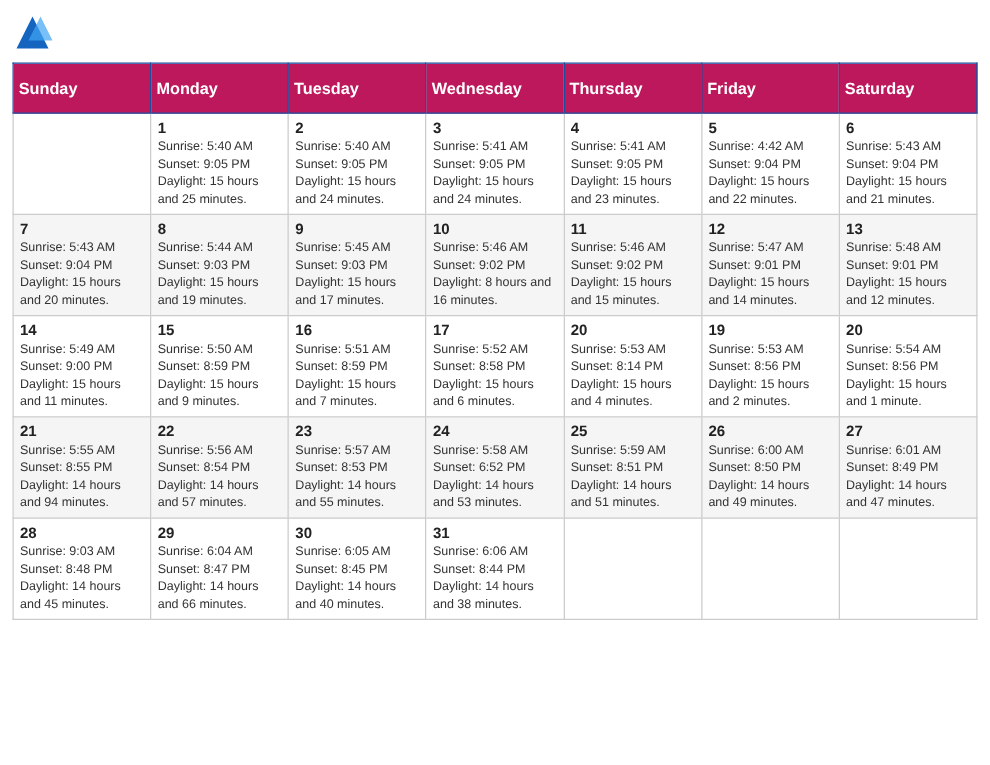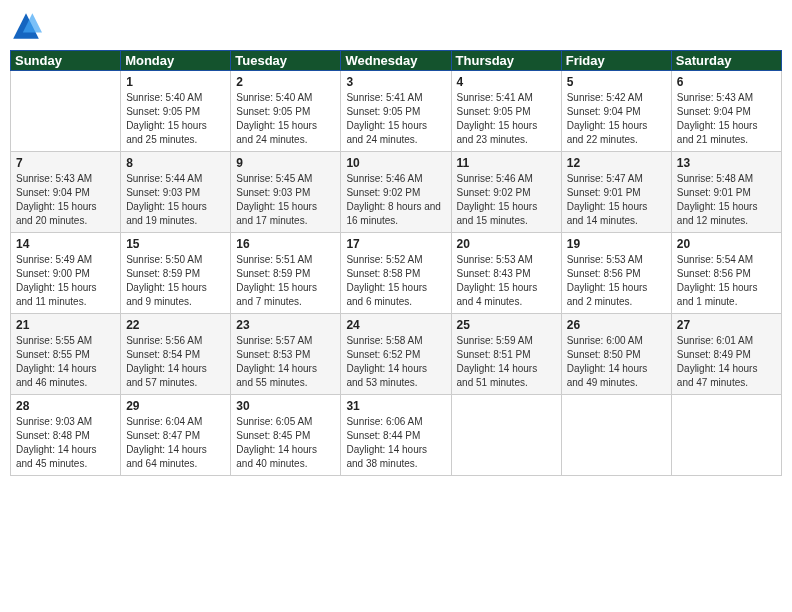--- a/index.html
+++ b/index.html
@@ -52,25 +52,25 @@
     .location {
       font-size: 15px;
       color: #333;
     }
     .calendar {
       width: 100%;
       border-collapse: collapse;
       border: 1px solid #ccc;
     }
     .calendar thead tr th {
-      background: #14532d;
+      background: #be185d;
       color: #fff;
       font-size: 13px;
       font-weight: bold;
-      padding: 2px 4px;
+      padding: 12px 4px;
       text-align: left;
       border: 1px solid #1a4fa0;
     }
     .calendar tbody tr td {
       border: 1px solid #ccc;
       vertical-align: top;
       padding: 4px 5px;
       font-size: 10.5px;
       color: #222;
       width: calc(100% / 7);
@@ -160,21 +160,21 @@
         <span class="day-number">4</span>
         <div class="day-info">
           <span>Sunrise: 5:41 AM</span><br>
           <span>Sunset: 9:05 PM</span><br>
           <span>Daylight: 15 hours and 23 minutes.</span>
         </div>
       </td>
         <td>
         <span class="day-number">5</span>
         <div class="day-info">
-          <span>Sunrise: 5:42 AM</span><br>
+          <span>Sunrise: 4:42 AM</span><br>
           <span>Sunset: 9:04 PM</span><br>
           <span>Daylight: 15 hours and 22 minutes.</span>
         </div>
       </td>
         <td>
         <span class="day-number">6</span>
         <div class="day-info">
           <span>Sunrise: 5:43 AM</span><br>
           <span>Sunset: 9:04 PM</span><br>
           <span>Daylight: 15 hours and 21 minutes.</span>
@@ -269,21 +269,21 @@
         <div class="day-info">
           <span>Sunrise: 5:52 AM</span><br>
           <span>Sunset: 8:58 PM</span><br>
           <span>Daylight: 15 hours and 6 minutes.</span>
         </div>
       </td>
         <td>
         <span class="day-number">20</span>
         <div class="day-info">
           <span>Sunrise: 5:53 AM</span><br>
-          <span>Sunset: 8:43 PM</span><br>
+          <span>Sunset: 8:14 PM</span><br>
           <span>Daylight: 15 hours and 4 minutes.</span>
         </div>
       </td>
         <td>
         <span class="day-number">19</span>
         <div class="day-info">
           <span>Sunrise: 5:53 AM</span><br>
           <span>Sunset: 8:56 PM</span><br>
           <span>Daylight: 15 hours and 2 minutes.</span>
         </div>
@@ -296,21 +296,21 @@
           <span>Daylight: 15 hours and 1 minute.</span>
         </div>
       </td>
       </tr>
       <tr>
         <td>
         <span class="day-number">21</span>
         <div class="day-info">
           <span>Sunrise: 5:55 AM</span><br>
           <span>Sunset: 8:55 PM</span><br>
-          <span>Daylight: 14 hours and 46 minutes.</span>
+          <span>Daylight: 14 hours and 94 minutes.</span>
         </div>
       </td>
         <td>
         <span class="day-number">22</span>
         <div class="day-info">
           <span>Sunrise: 5:56 AM</span><br>
           <span>Sunset: 8:54 PM</span><br>
           <span>Daylight: 14 hours and 57 minutes.</span>
         </div>
       </td>
@@ -362,21 +362,21 @@
           <span>Sunrise: 9:03 AM</span><br>
           <span>Sunset: 8:48 PM</span><br>
           <span>Daylight: 14 hours and 45 minutes.</span>
         </div>
       </td>
         <td>
         <span class="day-number">29</span>
         <div class="day-info">
           <span>Sunrise: 6:04 AM</span><br>
           <span>Sunset: 8:47 PM</span><br>
-          <span>Daylight: 14 hours and 64 minutes.</span>
+          <span>Daylight: 14 hours and 66 minutes.</span>
         </div>
       </td>
         <td>
         <span class="day-number">30</span>
         <div class="day-info">
           <span>Sunrise: 6:05 AM</span><br>
           <span>Sunset: 8:45 PM</span><br>
           <span>Daylight: 14 hours and 40 minutes.</span>
         </div>
       </td>

